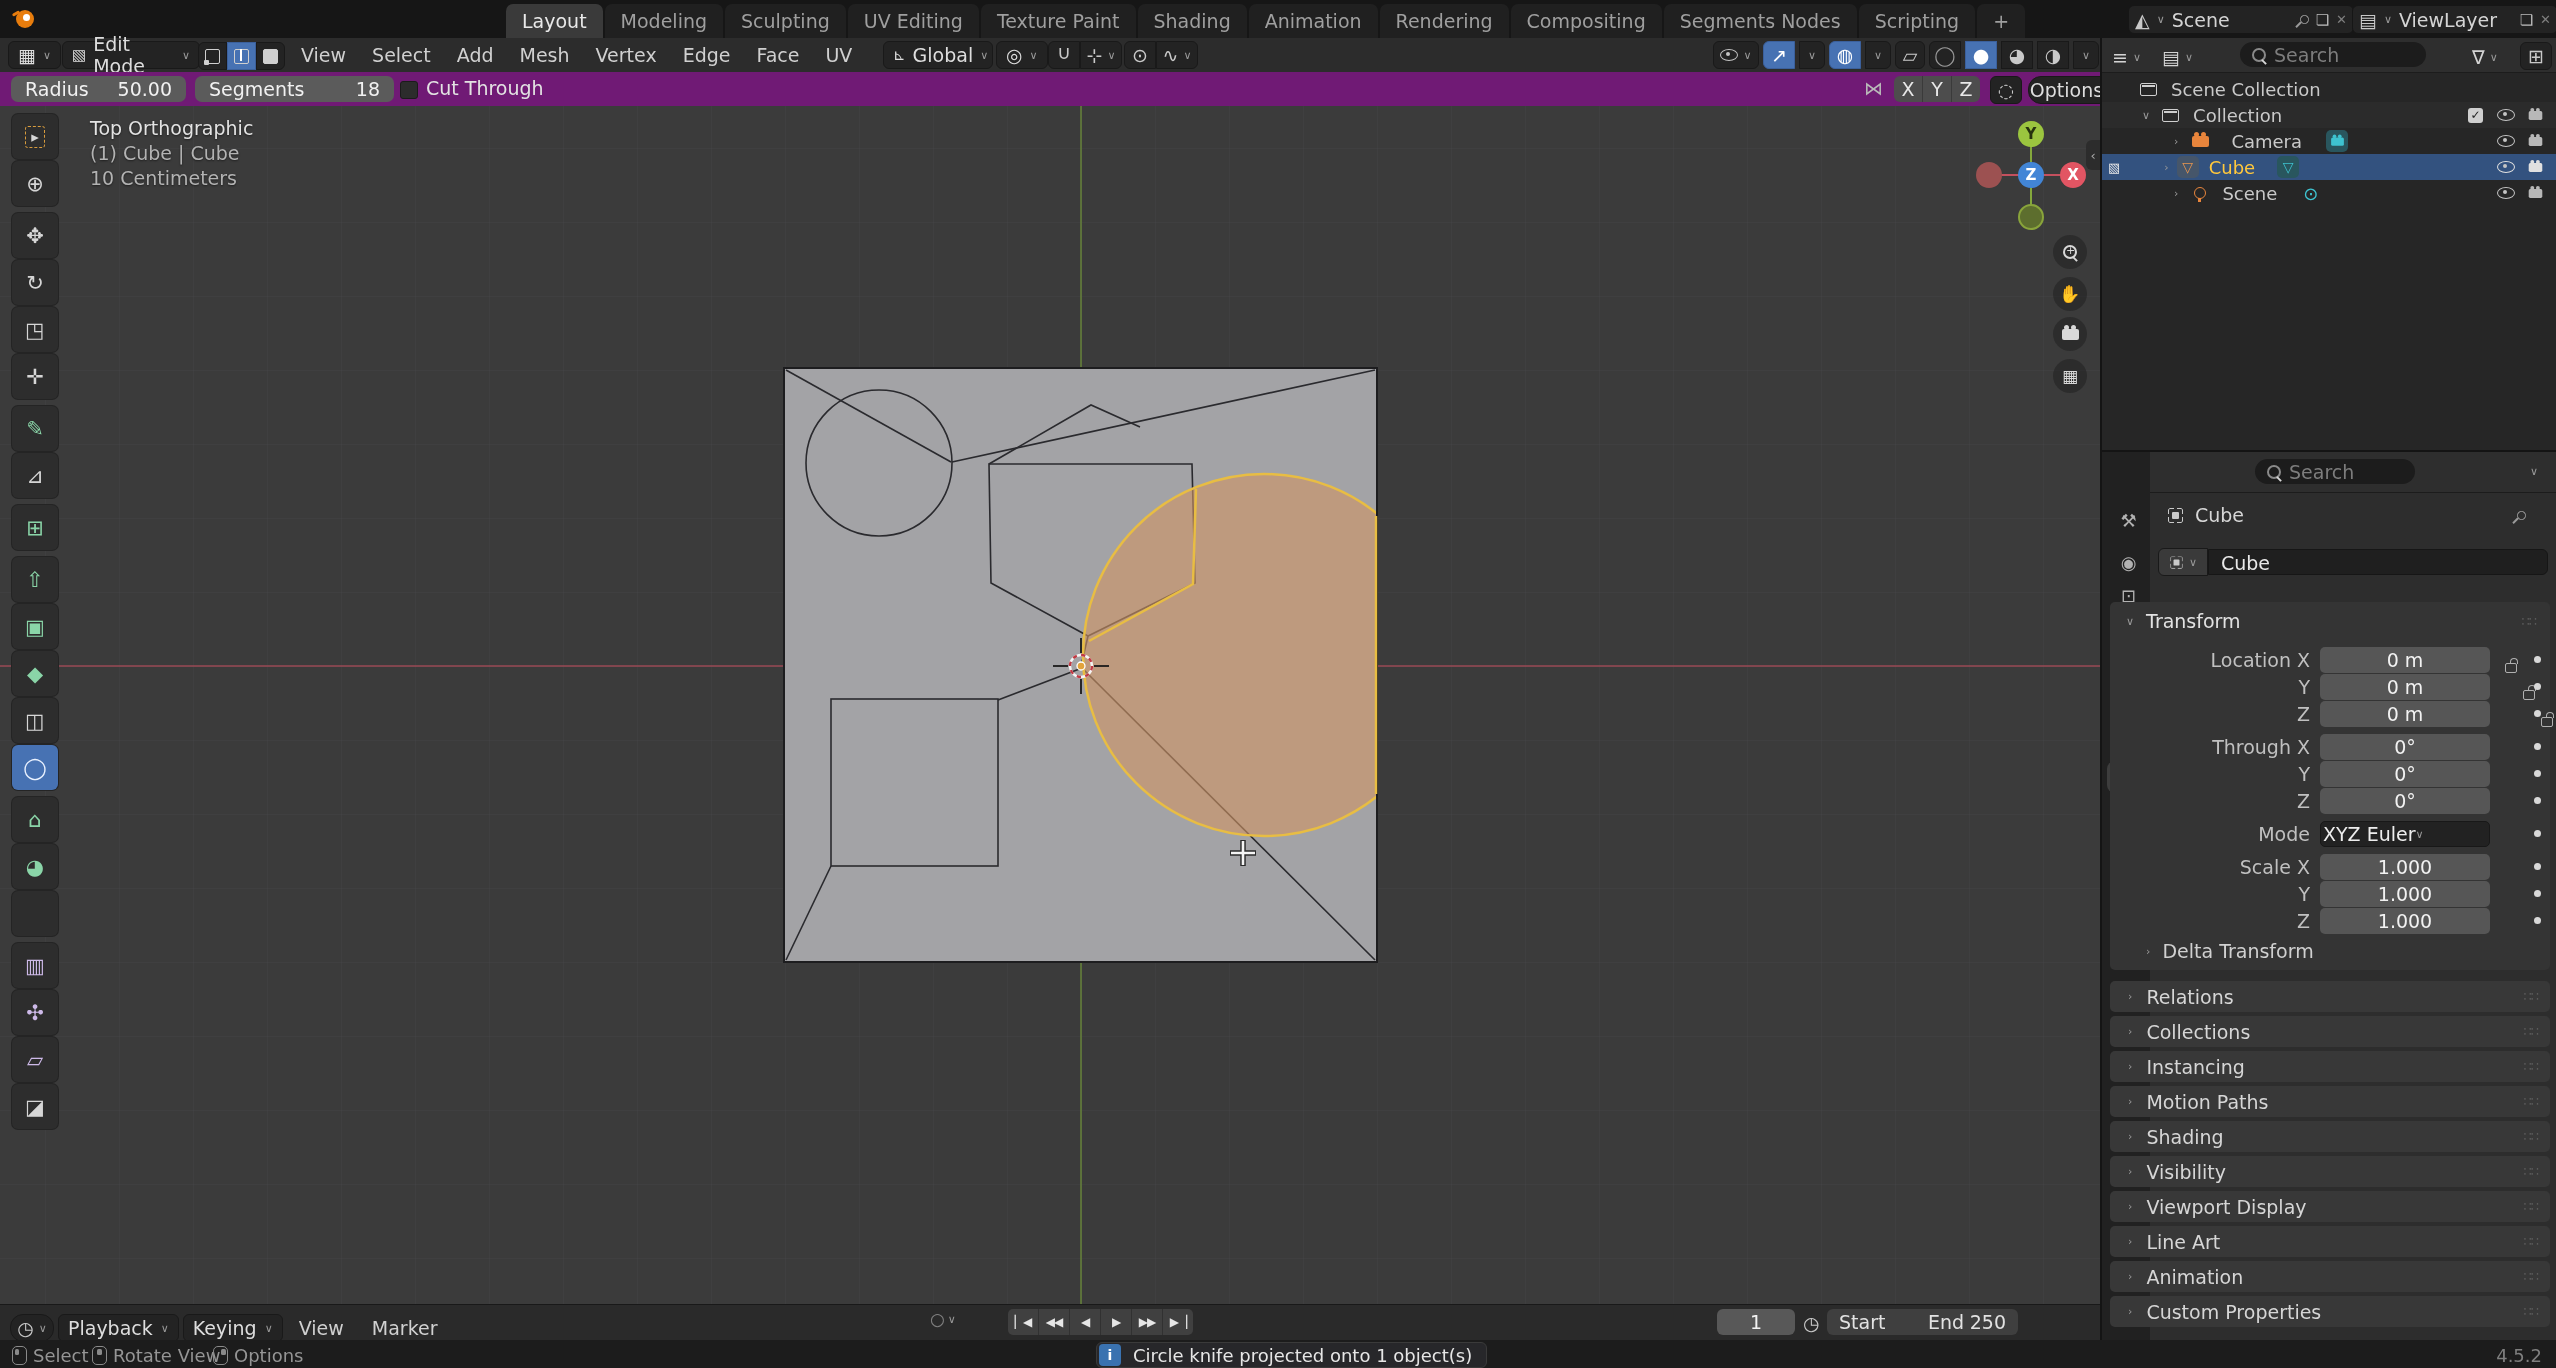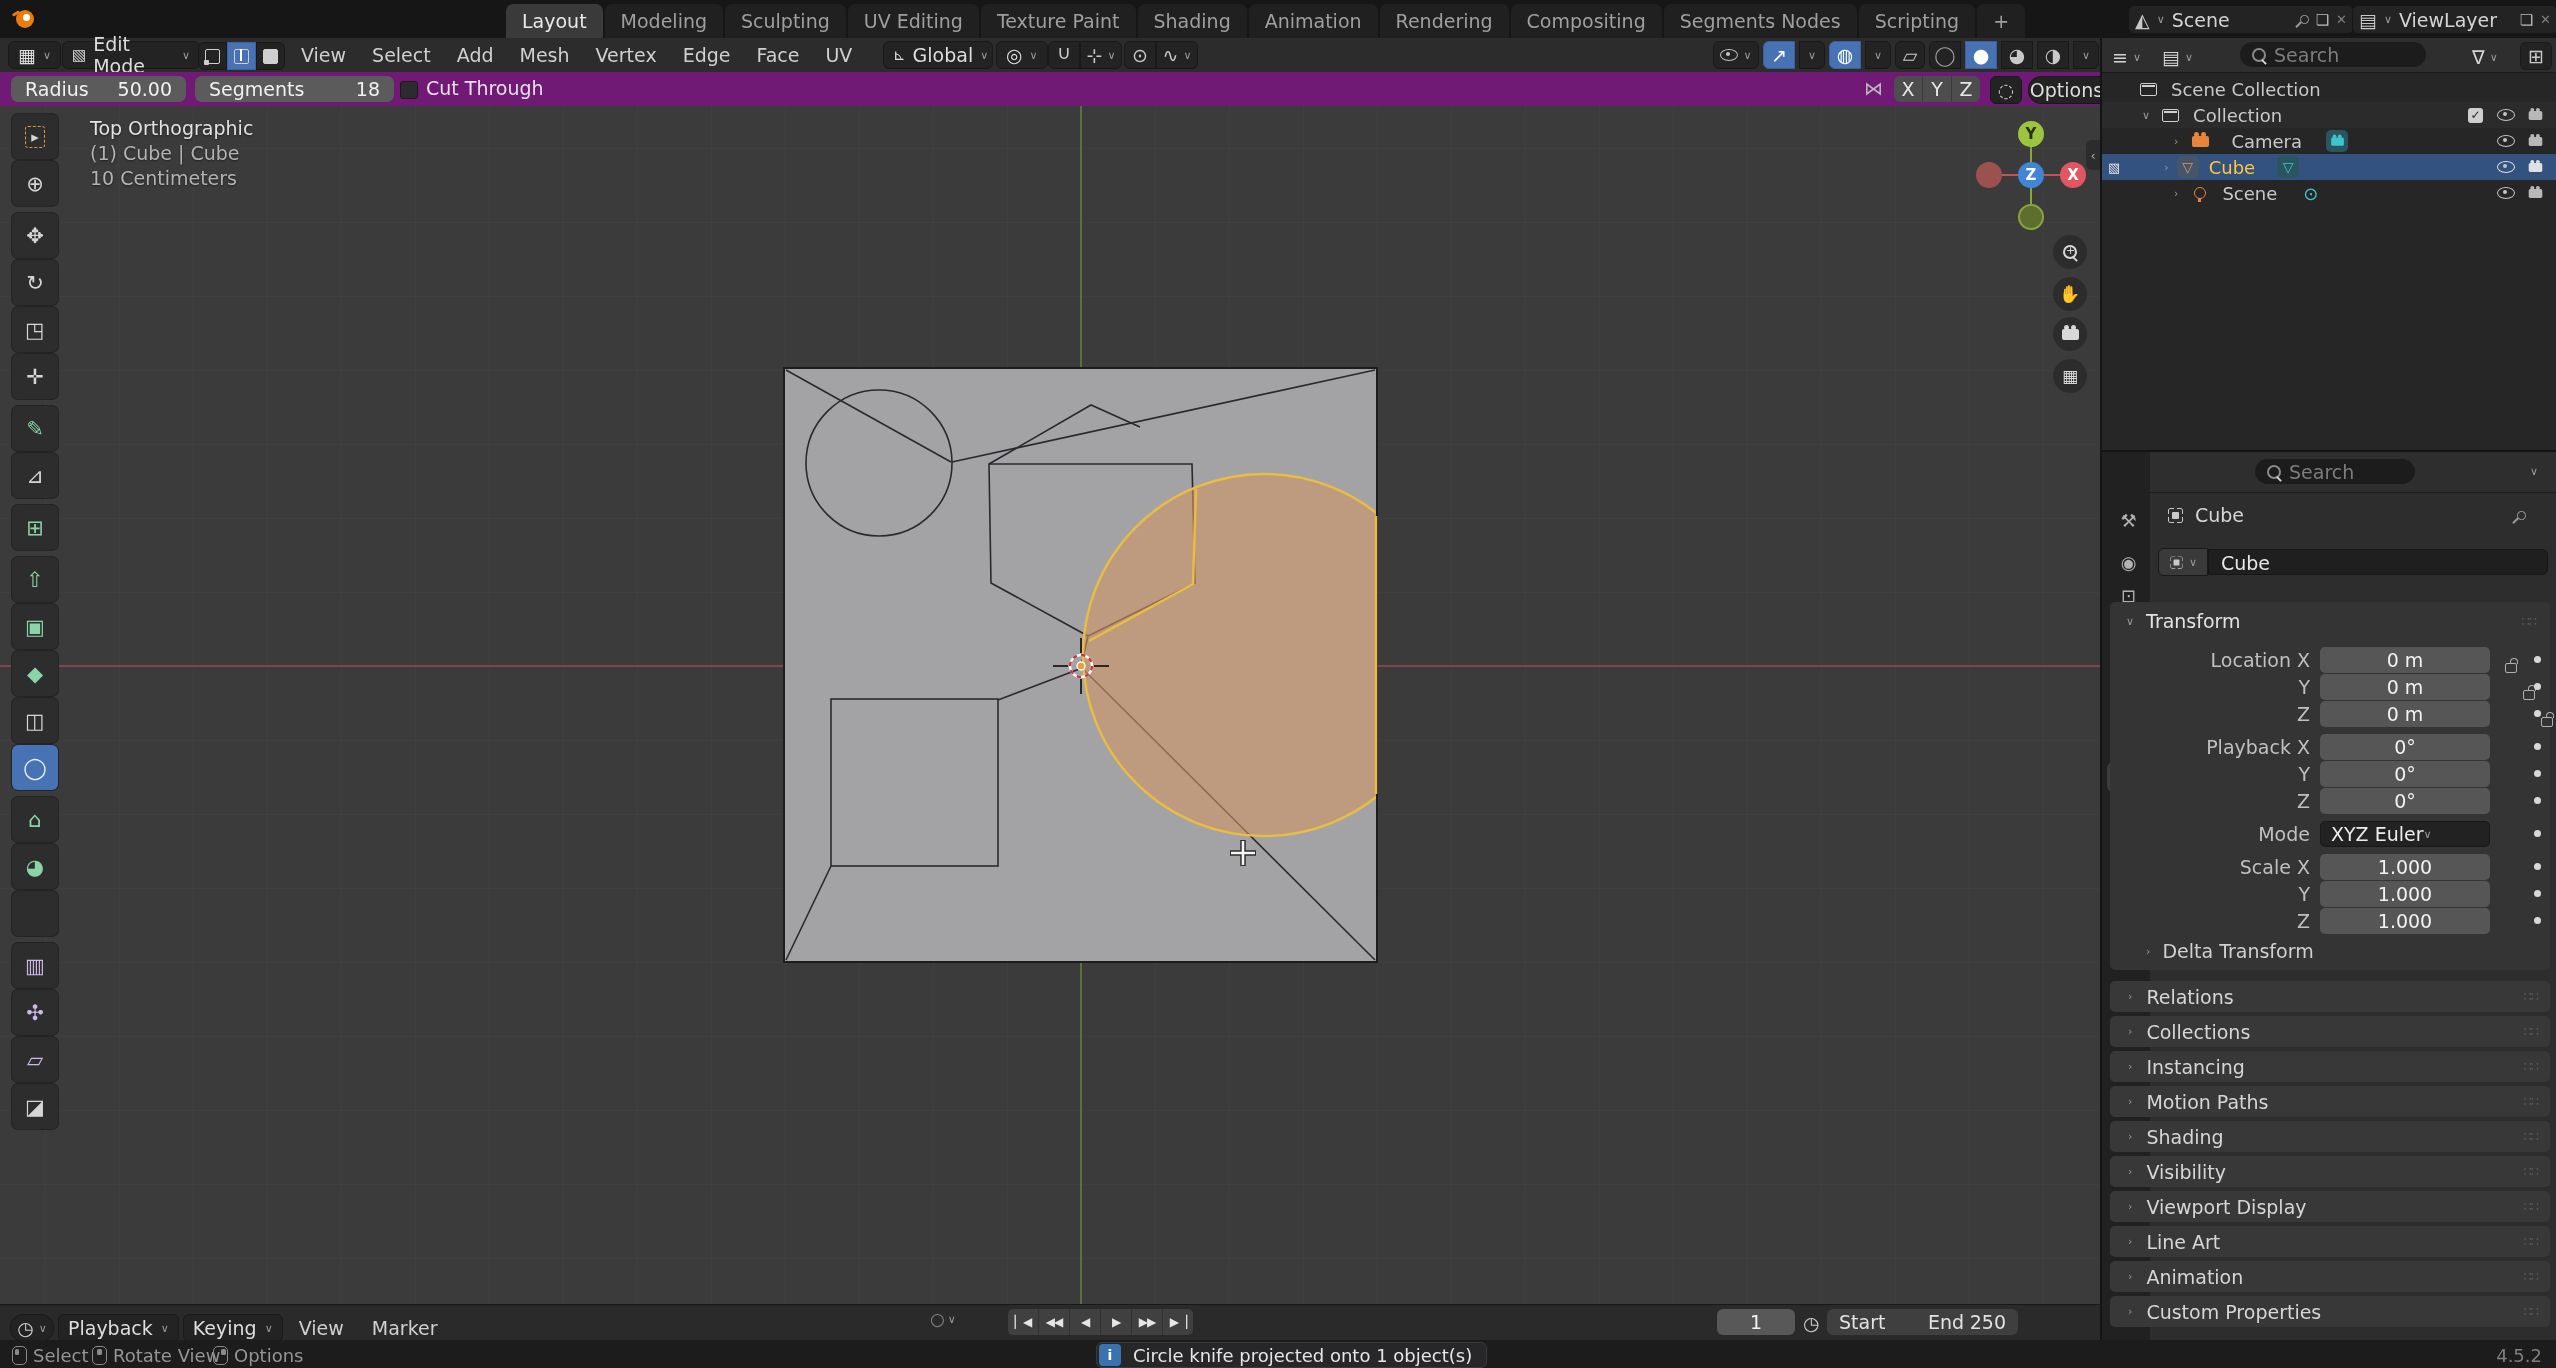--- a/index.html
+++ b/index.html
@@ -597,35 +597,35 @@
         <span class="dot r" style="left:424px;top:54px"></span>
         <span class="plabel r" style="left:20px;top:72px;width:180px">Y</span>
         <div class="pfield r" style="left:210px;top:72px;width:170px"><span>0 m</span></div>
         <span class="lock r" style="left:395px;top:80px"></span>
         <span class="dot r" style="left:424px;top:81px"></span>
         <span class="plabel r" style="left:20px;top:99px;width:180px">Z</span>
         <div class="pfield r" style="left:210px;top:99px;width:170px"><span>0 m</span></div>
         <span class="lock r" style="left:395px;top:107px"></span>
         <span class="dot r" style="left:424px;top:108px"></span>
         
-        <span class="plabel r" style="left:20px;top:132px;width:180px">Playback X</span>
+        <span class="plabel r" style="left:20px;top:132px;width:180px">Through X</span>
         <div class="pfield r" style="left:210px;top:132px;width:170px"><span>0°</span></div>
         
         <span class="dot r" style="left:424px;top:141px"></span>
         <span class="plabel r" style="left:20px;top:159px;width:180px">Y</span>
         <div class="pfield r" style="left:210px;top:159px;width:170px"><span>0°</span></div>
         
         <span class="dot r" style="left:424px;top:168px"></span>
         <span class="plabel r" style="left:20px;top:186px;width:180px">Z</span>
         <div class="pfield r" style="left:210px;top:186px;width:170px"><span>0°</span></div>
         
         <span class="dot r" style="left:424px;top:195px"></span>
         
         <span class="plabel r" style="left:20px;top:219px;width:180px">Mode</span>
-        <div class="r f" style="left:210px;top:219px;width:170px;height:26px;background:#222;border:1px solid #181818;border-radius:5px;padding:0 10px;box-sizing:border-box;">
+        <div class="r f" style="left:210px;top:219px;width:170px;height:26px;background:#222;border:1px solid #181818;border-radius:5px;padding:0 2px;box-sizing:border-box;">
           <span style="color:#ededed">XYZ Euler</span>
             <span class="chev">∨</span>
         </div>
         <span class="dot r" style="left:424px;top:228px"></span>
         
         <span class="plabel r" style="left:20px;top:252px;width:180px">Scale X</span>
         <div class="pfield r" style="left:210px;top:252px;width:170px"><span>1.000</span></div>
         
         <span class="dot r" style="left:424px;top:261px"></span>
         <span class="plabel r" style="left:20px;top:279px;width:180px">Y</span>

